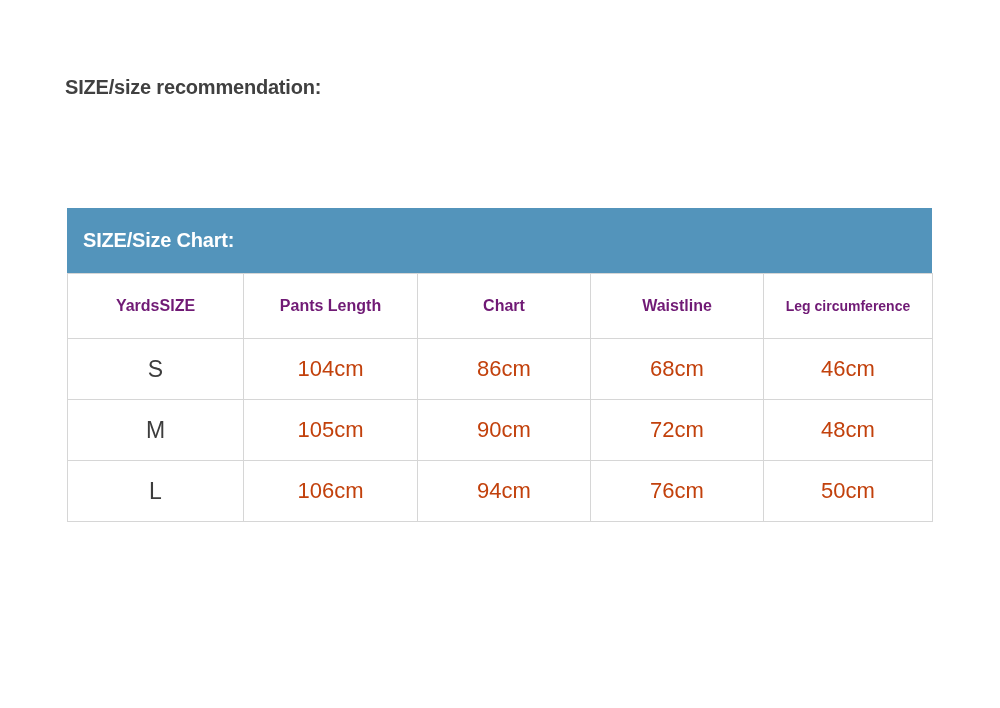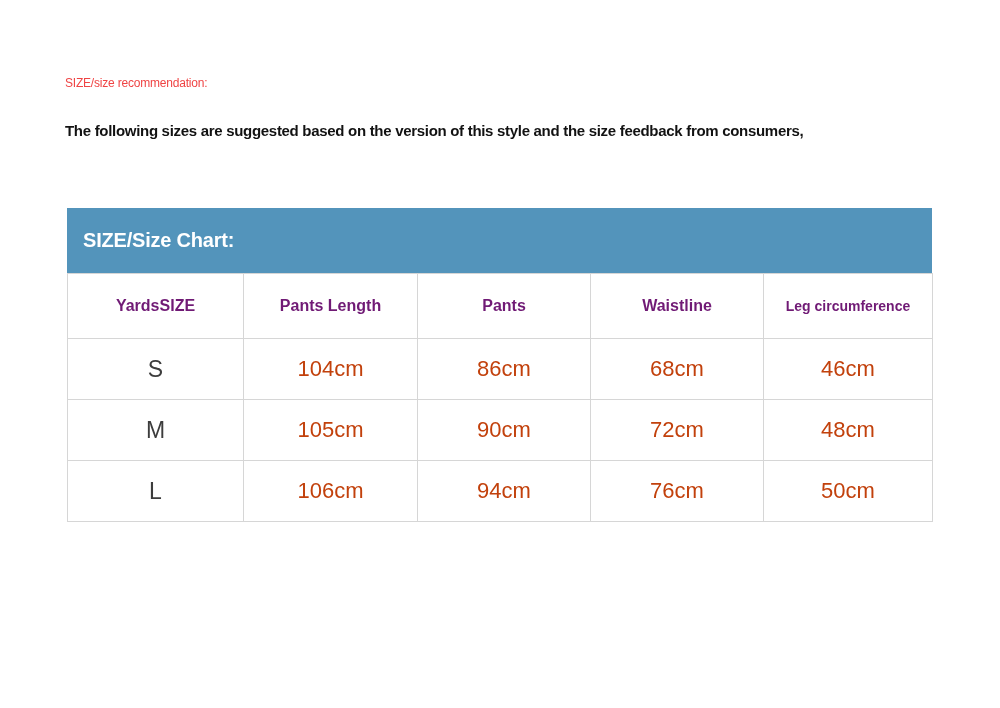--- a/index.html
+++ b/index.html
@@ -13,23 +13,23 @@
     width: 1000px;
     height: 708px;
     background: #ffffff;
     overflow: hidden;
   }
   .rec-heading {
     position: absolute;
     left: 65px;
     top: 76px;
     margin: 0;
-    font-size: 12px;
-    font-weight: normal;
-    color: #ef4444;
+    font-size: 20px;
+    font-weight: bold;
+    color: #404040;
     letter-spacing: -0.2px;
   }
   .rec-para {
     position: absolute;
     left: 65px;
     top: 121px;
     font-size: 15px;
     font-weight: bold;
     color: #121212;
     line-height: 19.5px;
@@ -92,40 +92,39 @@
   }
 </style>
 </head>
 <body>
 
 <div class="page">
 
   <h2 class="rec-heading">SIZE/size recommendation:</h2>
 
   <div class="rec-para">
-    <div>The following sizes are suggested based on the version of this style and the size feedback from consumers,</div>
   </div>
 
   <div class="chart-header">
     <span class="chart-title">SIZE/Size Chart:</span>
   </div>
 
   <table class="size-table">
     <colgroup>
       <col style="width:176px">
       <col style="width:174px">
       <col style="width:173px">
       <col style="width:173px">
       <col style="width:169px">
     </colgroup>
     <thead>
       <tr>
         <th>YardsSIZE</th>
         <th>Pants Length</th>
-        <th>Pants</th>
+        <th>Chart</th>
         <th>Waistline</th>
         <th class="small">Leg circumference</th>
       </tr>
     </thead>
     <tbody>
       <tr>
         <td class="size-cell">S</td>
         <td>104cm</td>
         <td>86cm</td>
         <td>68cm</td>

